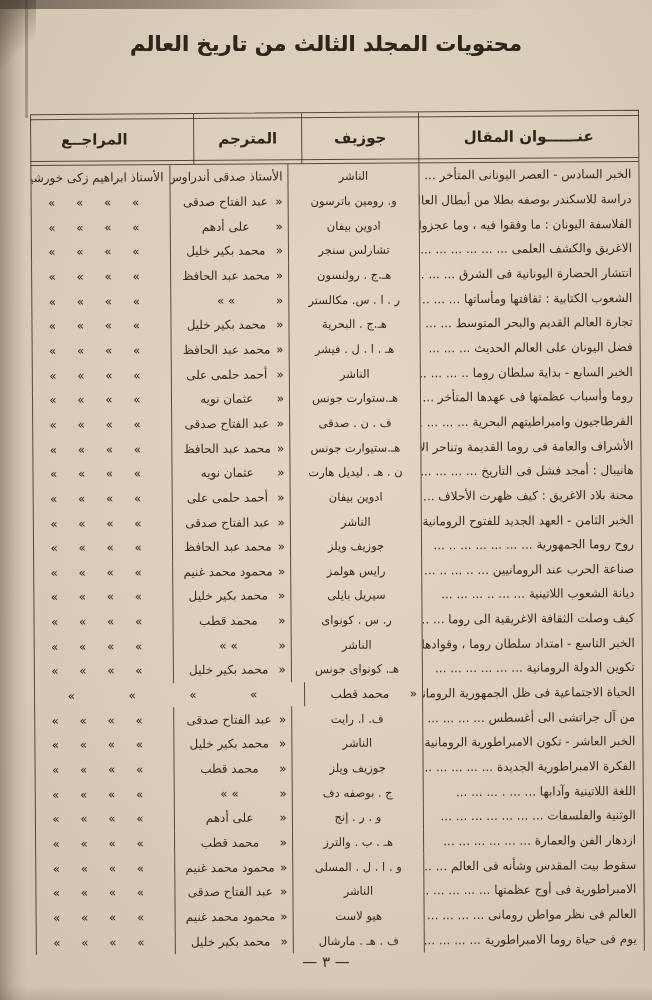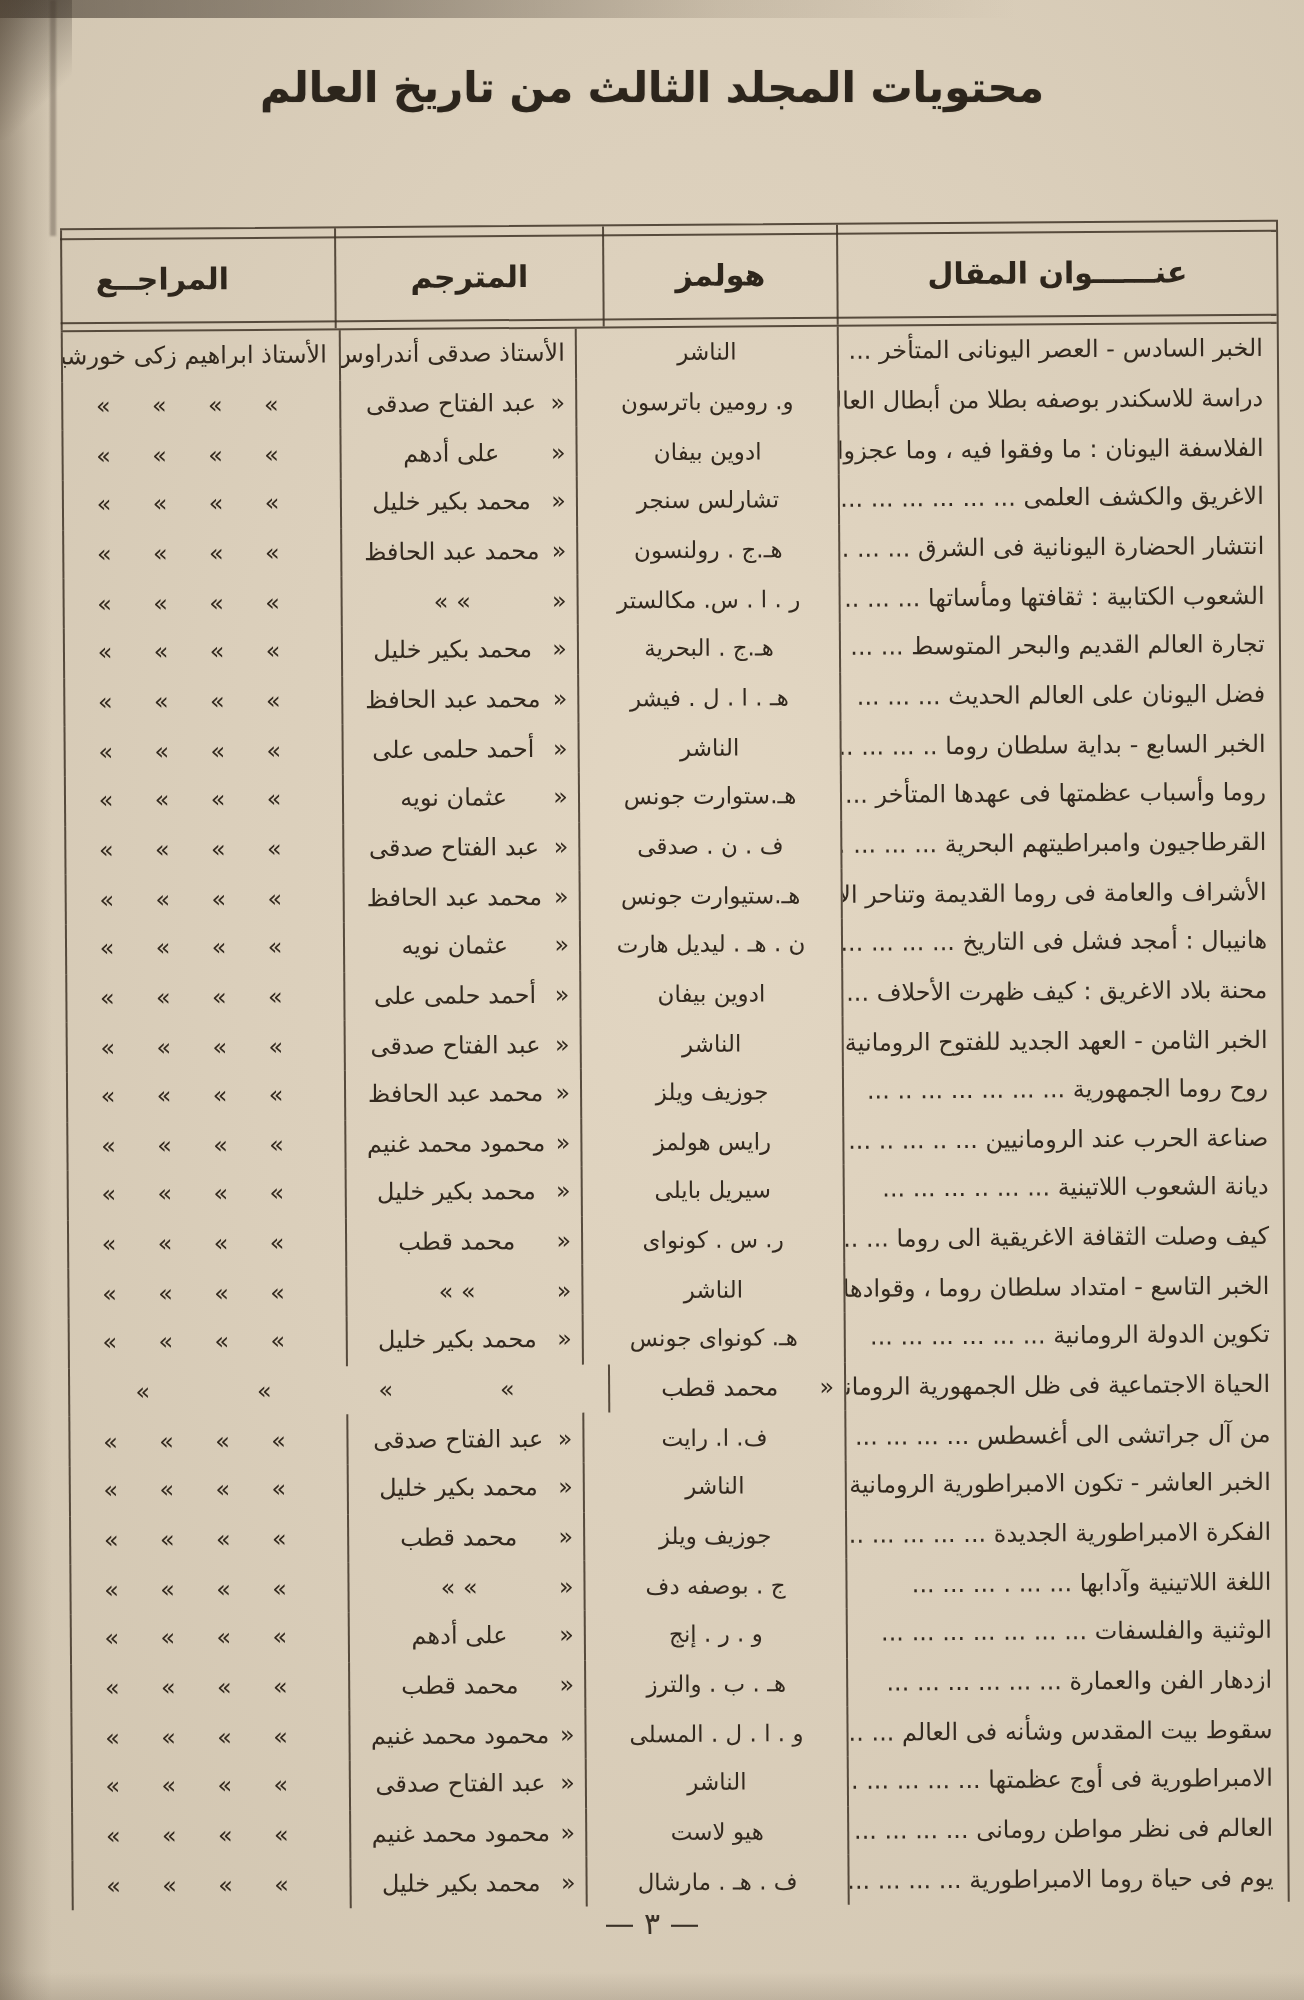--- a/index.html
+++ b/index.html
@@ -65,21 +65,21 @@
     content:"";position:absolute;bottom:3px;left:0;right:0;height:1px;
     background:var(--lc);
   }
   .th{
     display:flex;align-items:center;justify-content:center;
     font-size:15px;font-weight:bold;color:#2e261c;
     border-left:1.4px solid var(--lc);box-sizing:border-box;
   }
   .col-title{width:220px;}
   .col-author{width:117px;}
-  .col-translator{width:134px;margin-left:36px;}
+  .col-translator{width:108px;margin-left:36px;}
   .col-refs{flex:1;}
   .tbody{flex:1;display:flex;flex-direction:column;}
   .trow{flex:1;display:flex;min-height:0;}
   .td{
     border-left:1.4px solid var(--lc);box-sizing:border-box;
     display:flex;align-items:center;overflow:hidden;
     white-space:nowrap;color:var(--ink);
   }
   .td-title{width:220px;justify-content:flex-start;padding:0 7px 0 2px;font-size:12px;}
   .td-author{width:131px;justify-content:center;padding:0 2px;font-size:11.5px;}
@@ -103,21 +103,21 @@
   <div class="artifact-corner"></div>
   <div class="artifact-left"></div>
   <div class="artifact-left-line"></div>
   <div class="artifact-bottom"></div>
 
   <h1 class="doc-title">محتويات المجلد الثالث من تاريخ العالم</h1>
 
   <div class="ctable">
     <div class="thead">
       <div class="th col-title">عنــــــوان المقال</div>
-      <div class="th col-author">هولمز</div>
+      <div class="th col-author">جوزيف</div>
       <div class="th col-translator">المترجم</div>
       <div class="th col-refs">المراجــع</div>
     </div>
     <div class="tbody">
         <div class="trow">
           <div class="td td-title">الخبر السادس - العصر اليونانى المتأخر ... ...</div>
           <div class="td td-author">الناشر</div>
           <div class="td td-translator">
             <span class="tr-name">الأستاذ صدقى أندراوس</span>
           </div>

